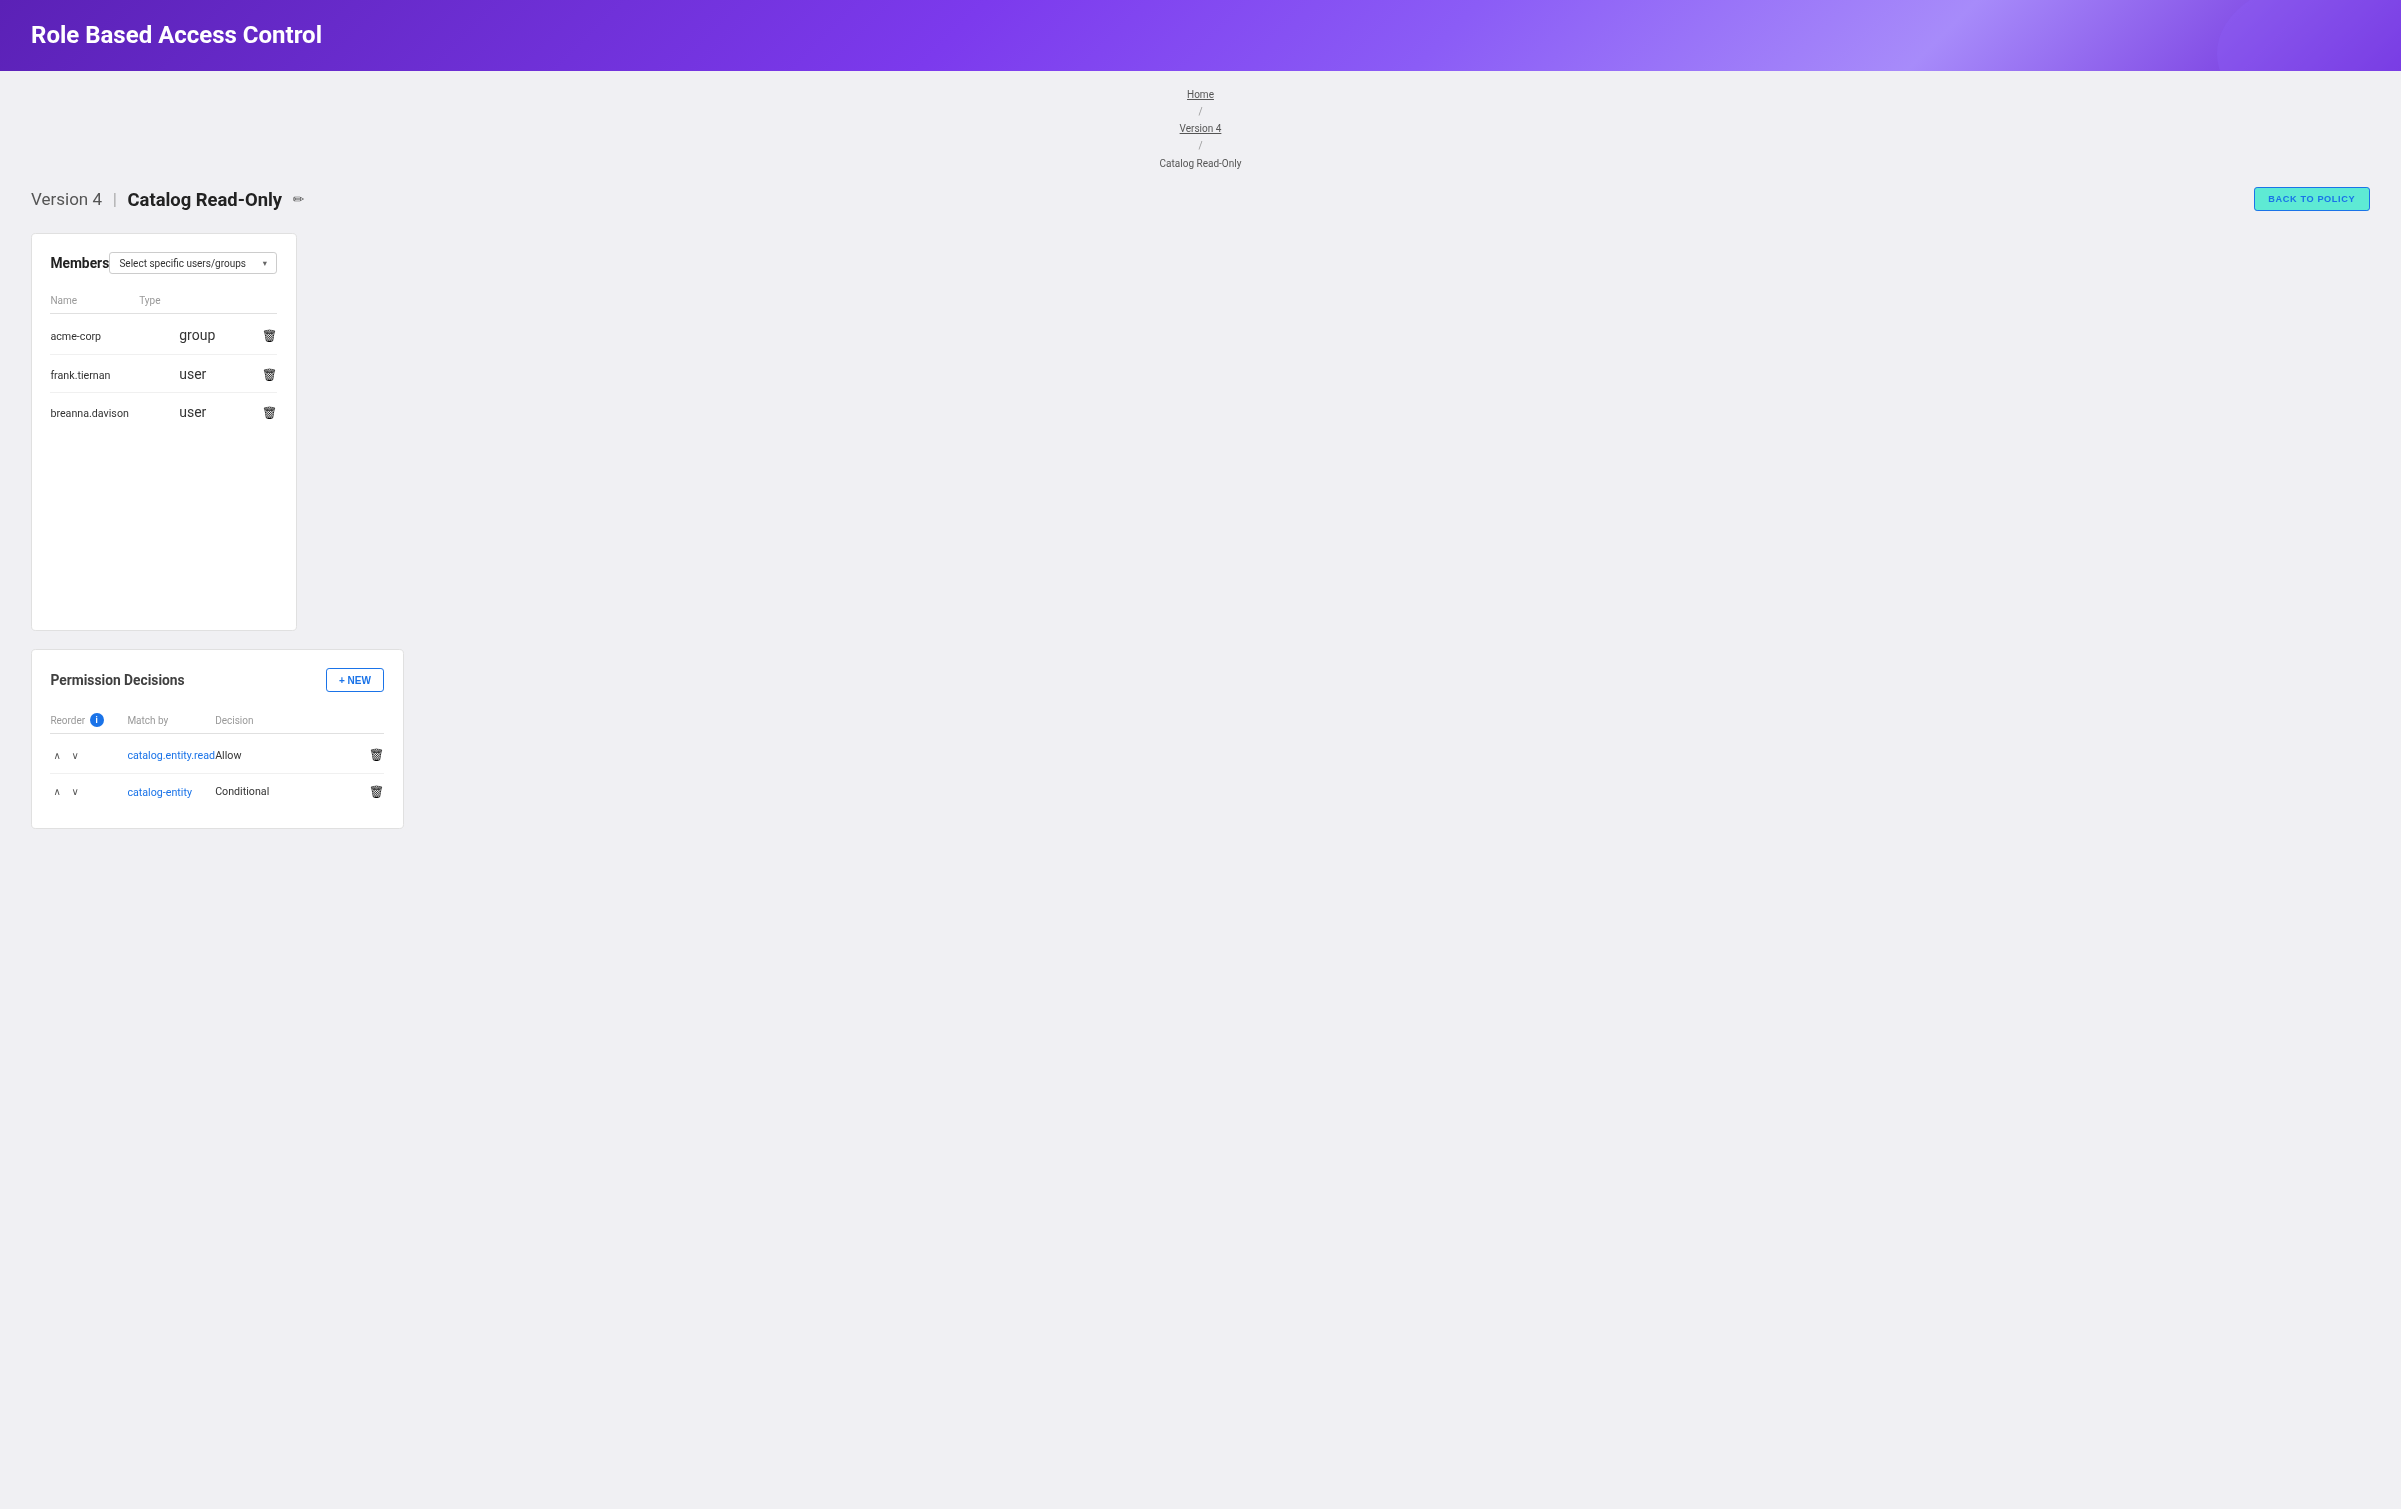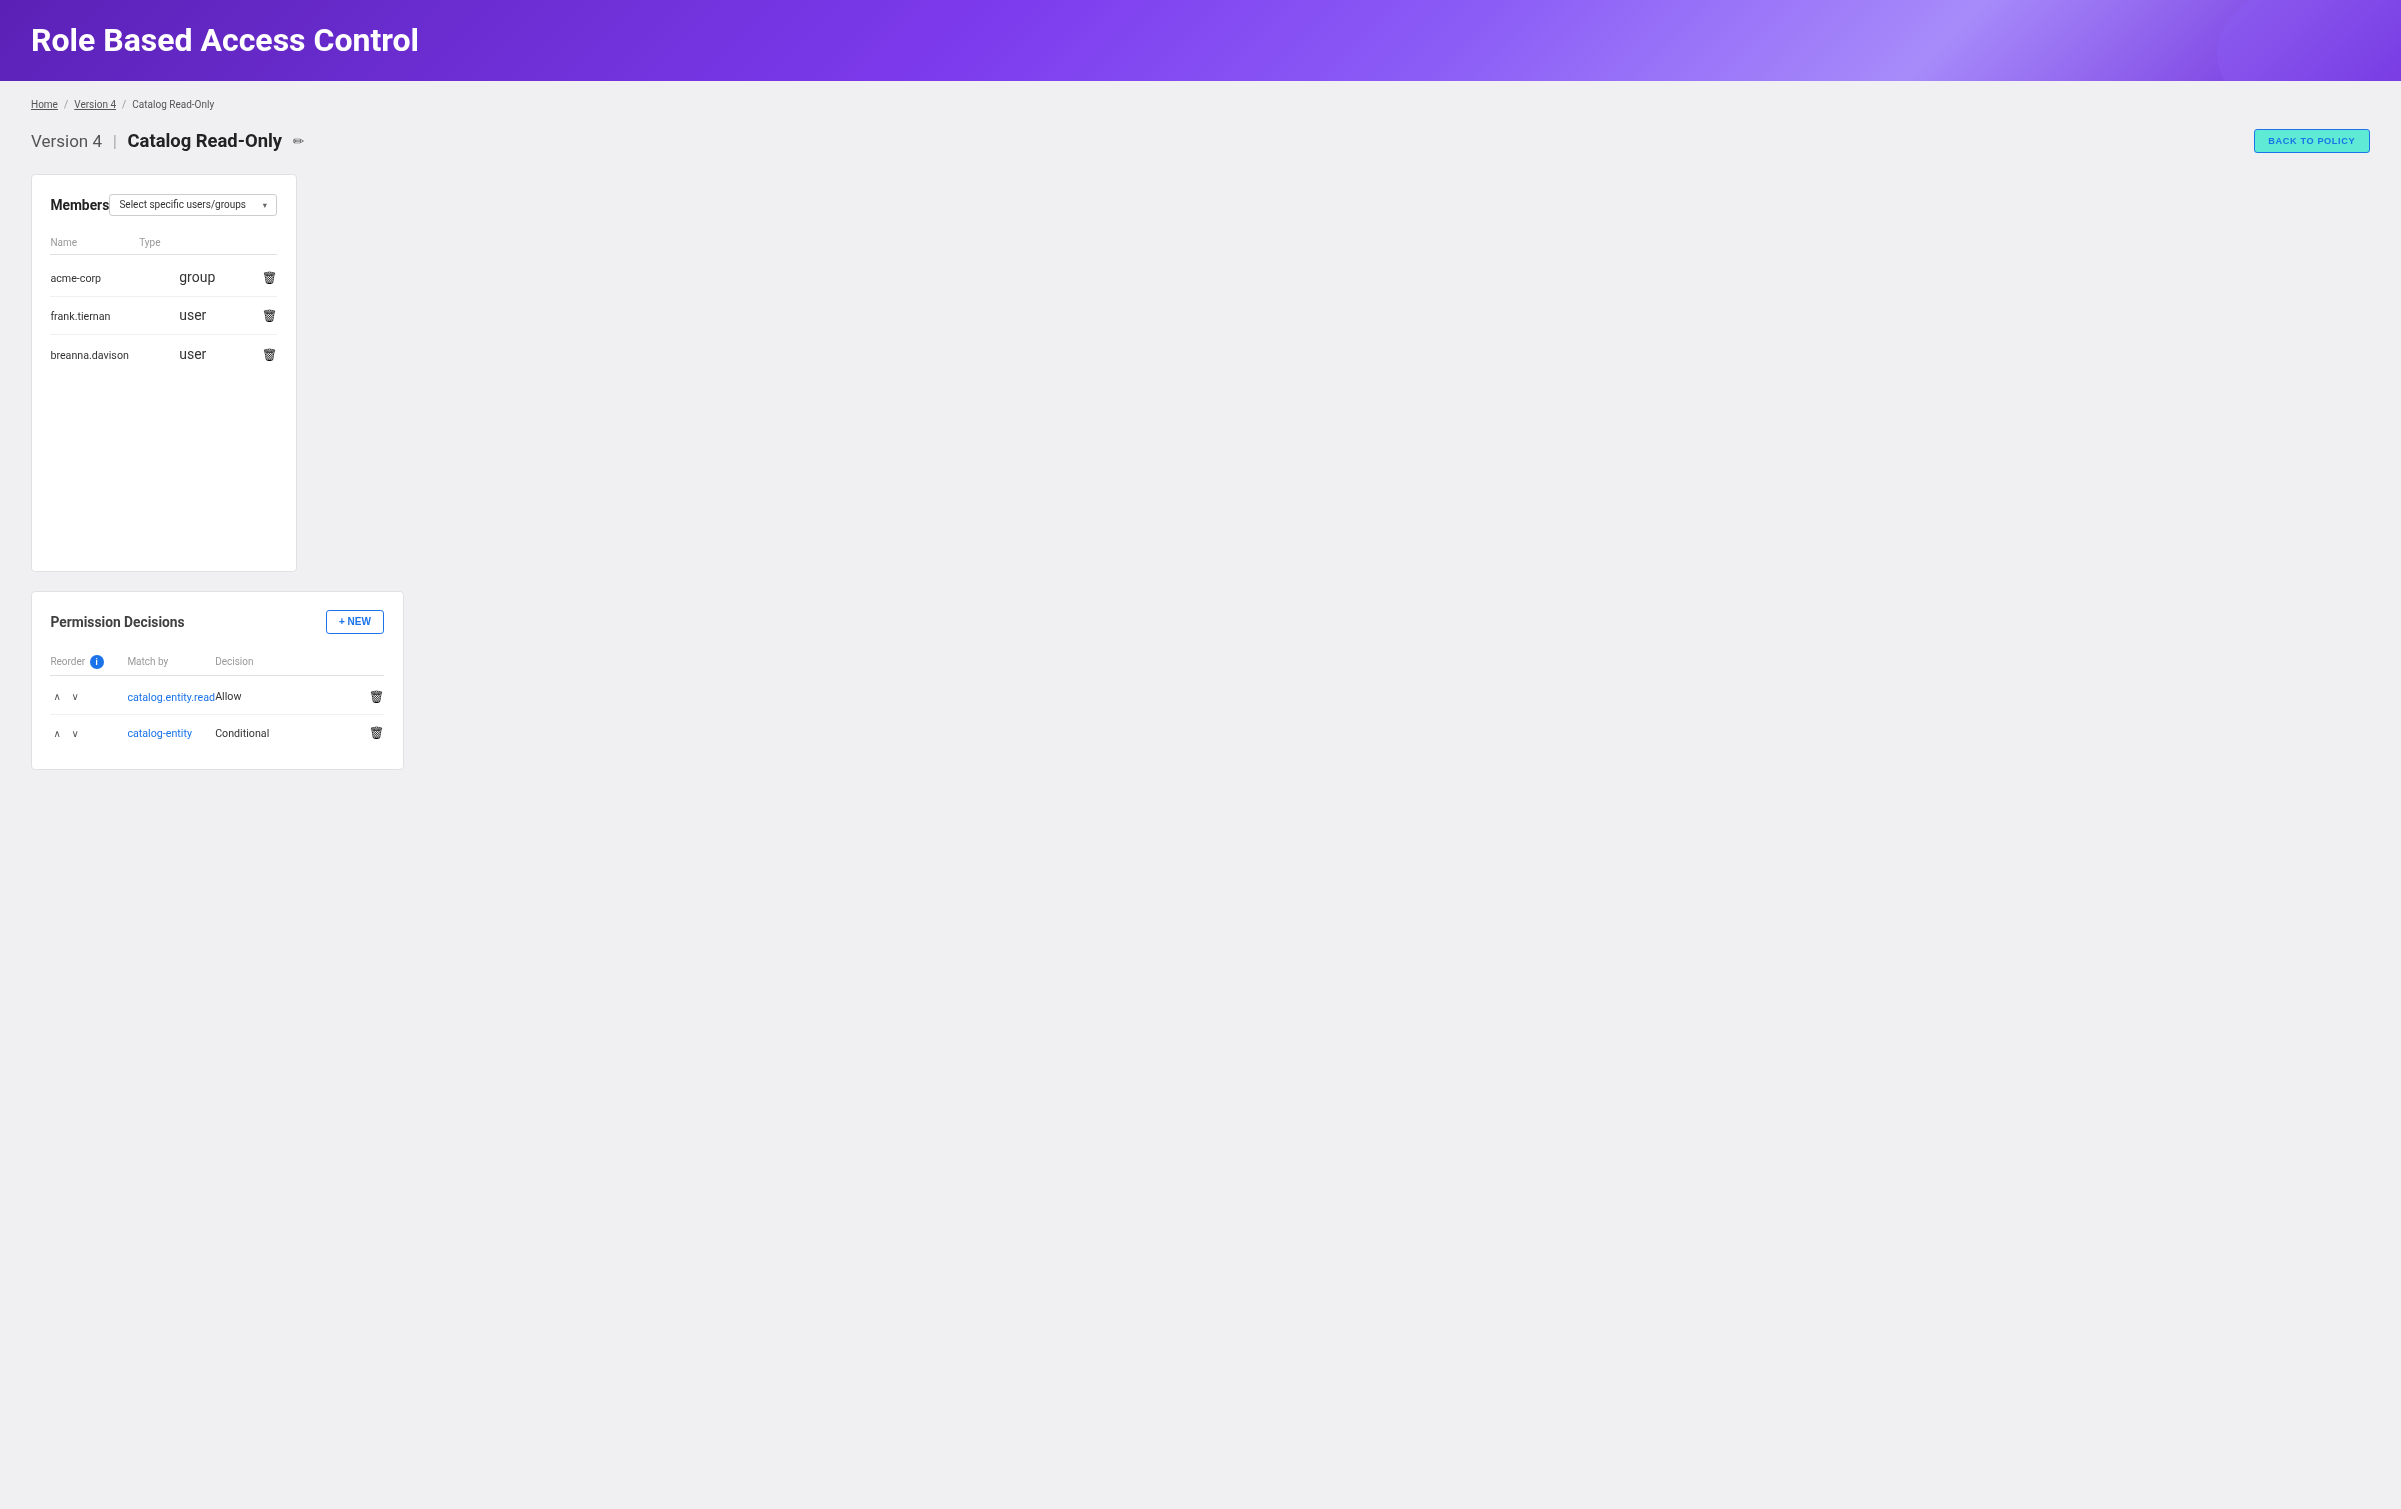--- a/index.html
+++ b/index.html
@@ -15,38 +15,39 @@
     .header::after {
       content: '';
       position: absolute;
       top: -23px; right: -46px;
       width: 230px; height: 153px;
       background: rgba(139,92,246,0.4);
       border-radius: 50%;
     }
     .header-title {
       color: #fff;
-      font-size: 32px;
+      font-size: 24px;
       font-weight: 700;
       position: relative; z-index: 1;
     }
 
     
     .main-content {
       padding: 18.4px 31px;
     }
 
     
     .breadcrumb {
       display: flex;
       align-items: center;
       gap: 6.1px;
       font-size: 10px;
       color: #666;
       margin-bottom: 18.4px;
+      flex-direction: column;
     }
     .breadcrumb a {
       color: #555;
       text-decoration: underline;
       cursor: pointer;
     }
     .breadcrumb .sep { color: #999; }
     .breadcrumb .current { color: #555; }
 
     

